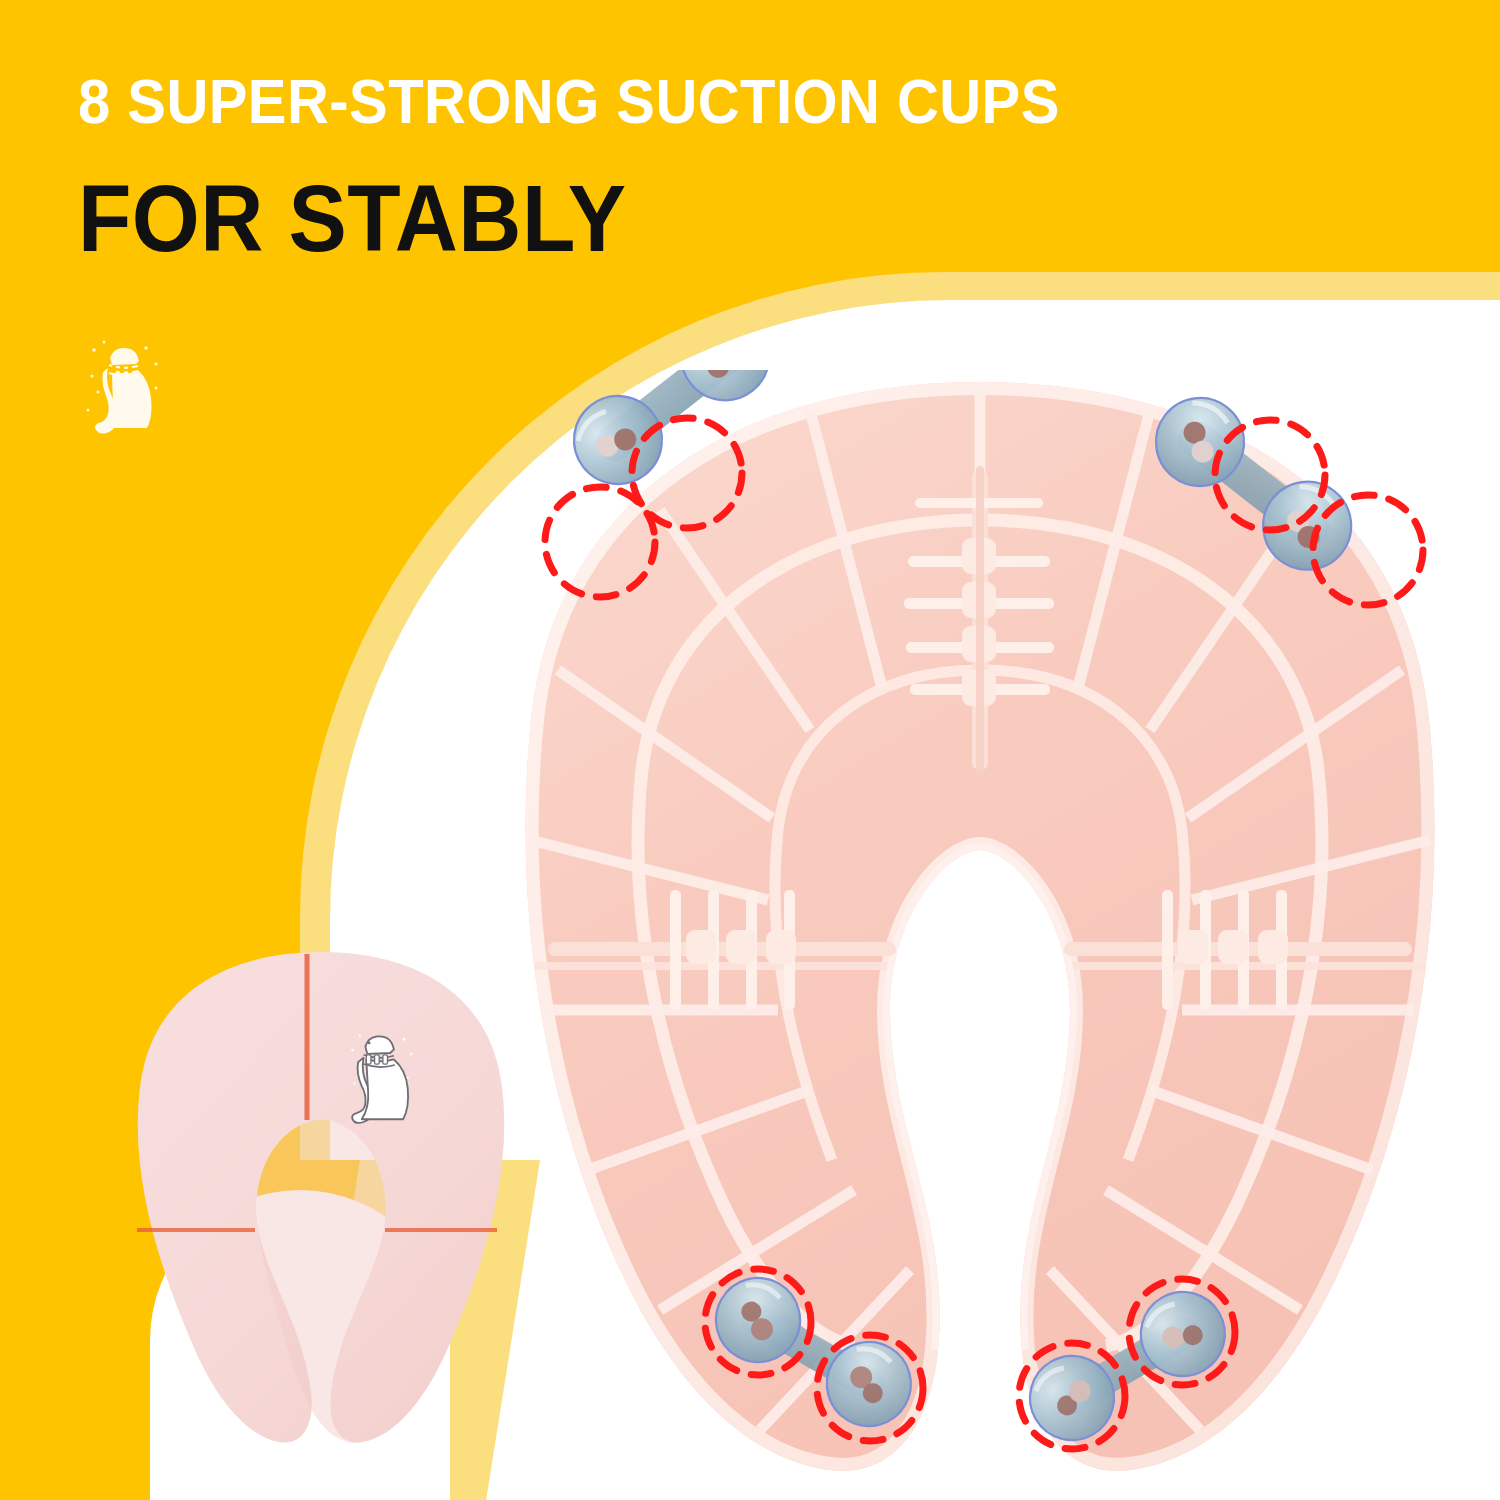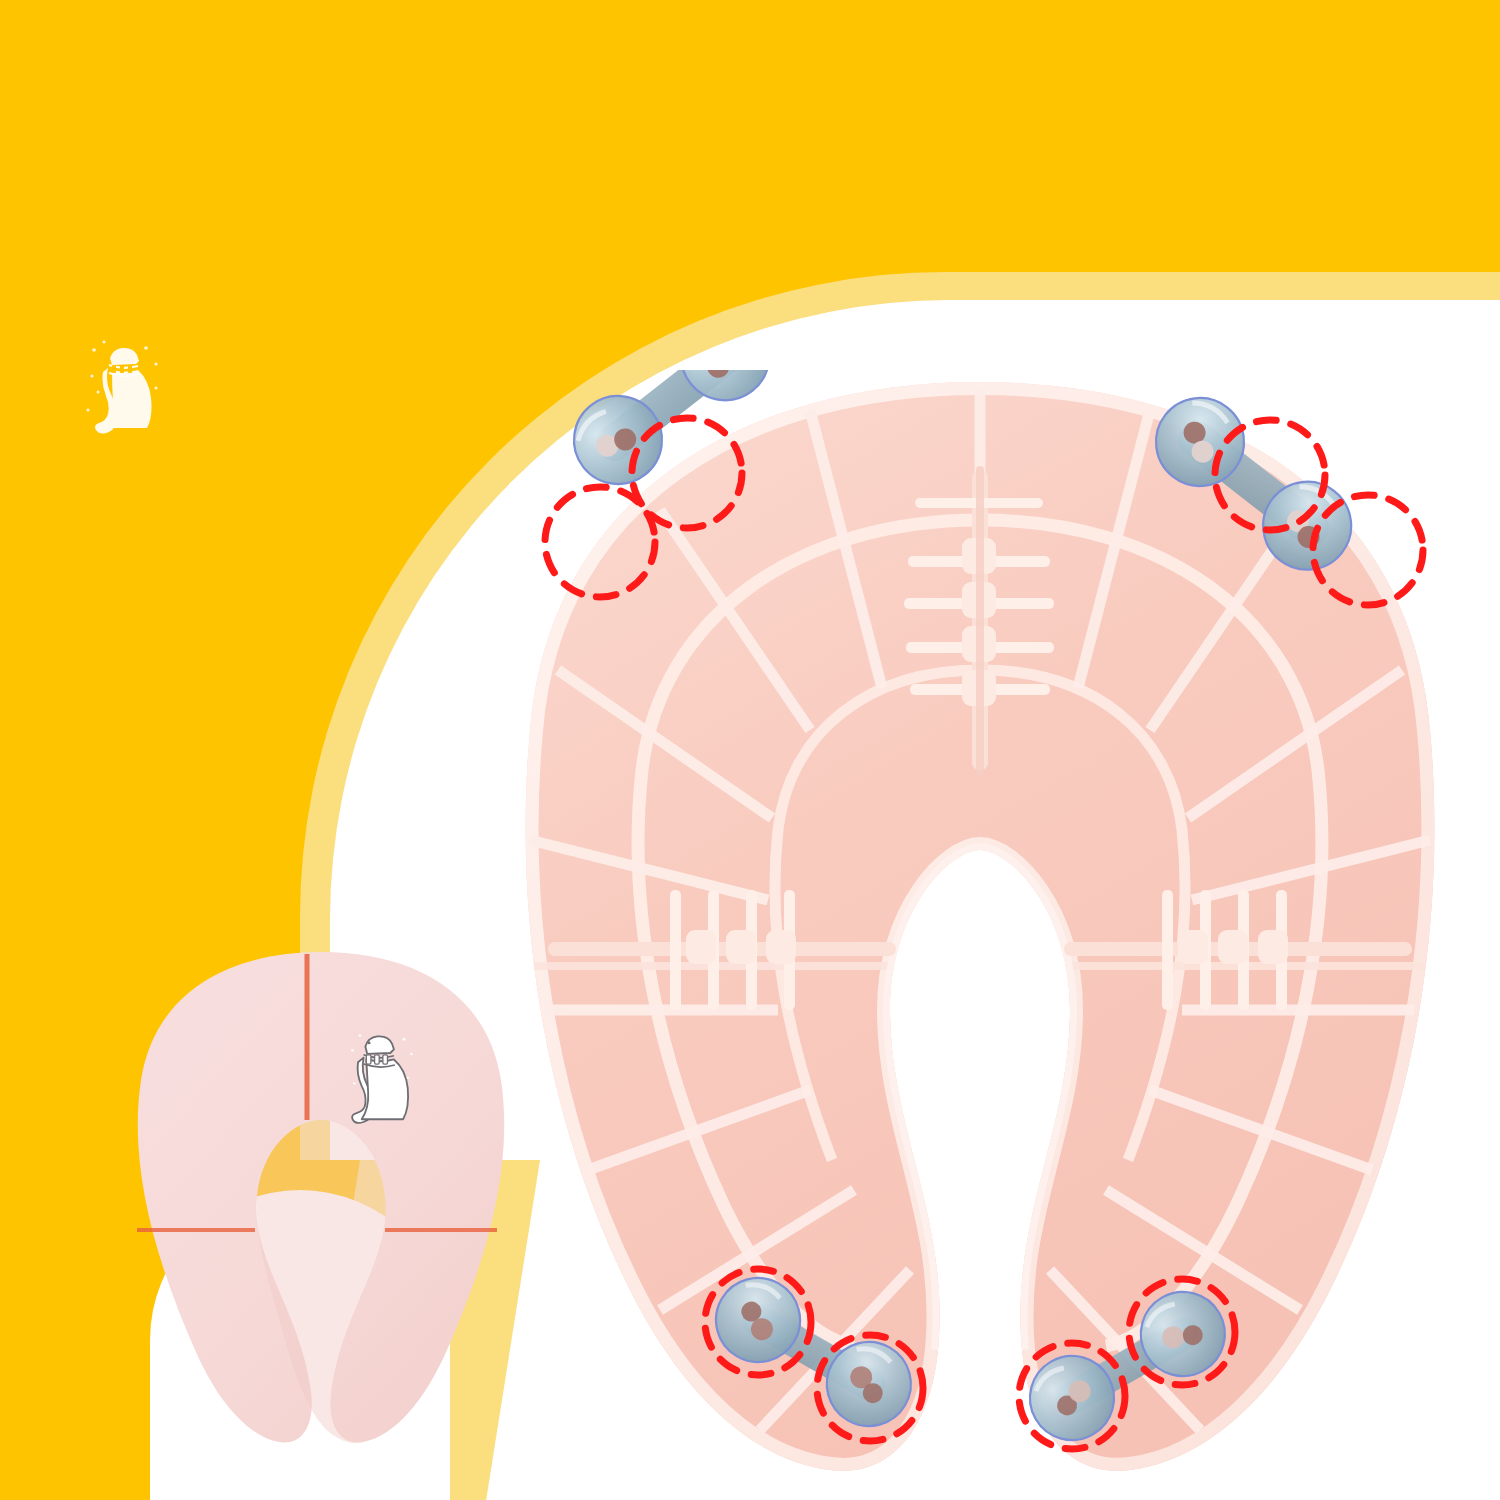--- a/index.html
+++ b/index.html
@@ -73,20 +73,24 @@
 
 <div id="stage">
 
   <div class="bg-yellow"></div>
   <div class="bg-pale-rim"></div>
   <div class="bg-white-panel"></div>
   <div class="yellow-foot"></div>
   <div class="yellow-foot-pale"></div>
   <div class="yellow-notch"></div>
 
+  <div class="headline-wrap">
+    <div class="h-line1">8 SUPER-STRONG SUCTION CUPS</div>
+    <div class="h-line2">FOR STABLY</div>
+  </div>
 
   <div class="brand-mark">
     <svg viewBox="0 0 120 120">
       <g fill="#FFFFFF" opacity="0.92">
         <path d="M38 28 q3 -9 12 -10 q11 -1 15 7 l2 6 l-3 3 l-24 1 z"></path>
         <path d="M36 38 q-3 14 3 26 q6 13 6 24 q0 10 -8 14 q-9 4 -13 -2 q-3 -5 3 -7 q7 -2 9 -9
                  q2 -9 -2 -18 q-5 -12 -3 -24 z"></path>
         <path d="M40 40 q14 3 26 0 q11 10 13 28 q2 19 -4 30 l-40 0 q7 -11 6 -26 q-1 -17 -1 -32 z"></path>
       </g>
       <g stroke="#FFFFFF" stroke-width="2.2" fill="none" opacity="0.95">

